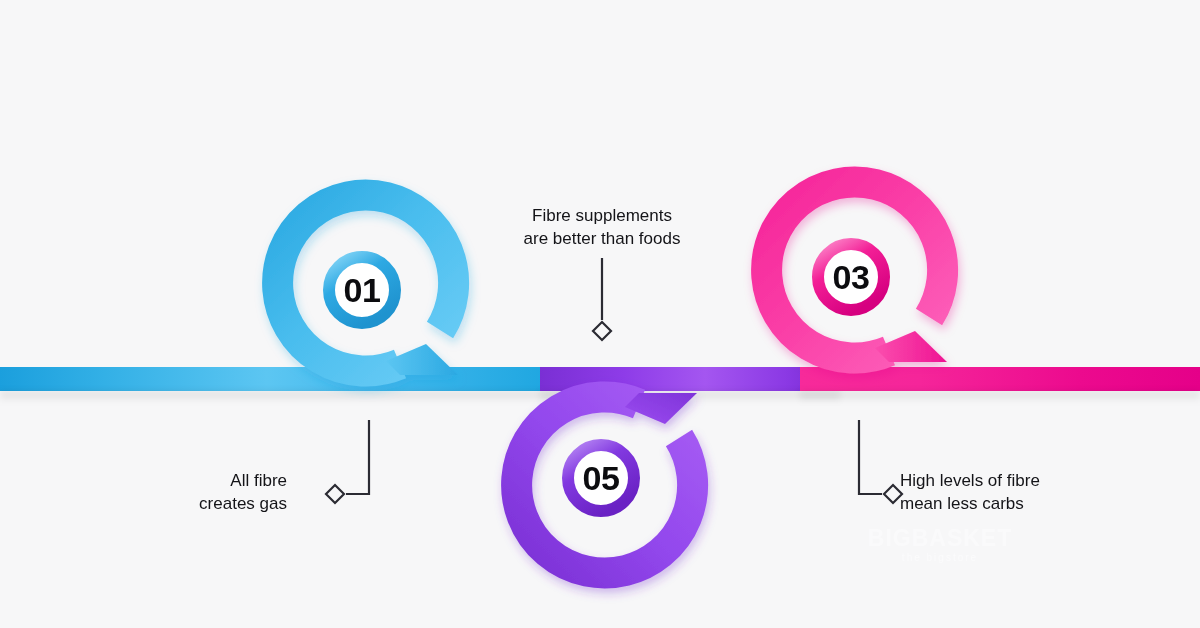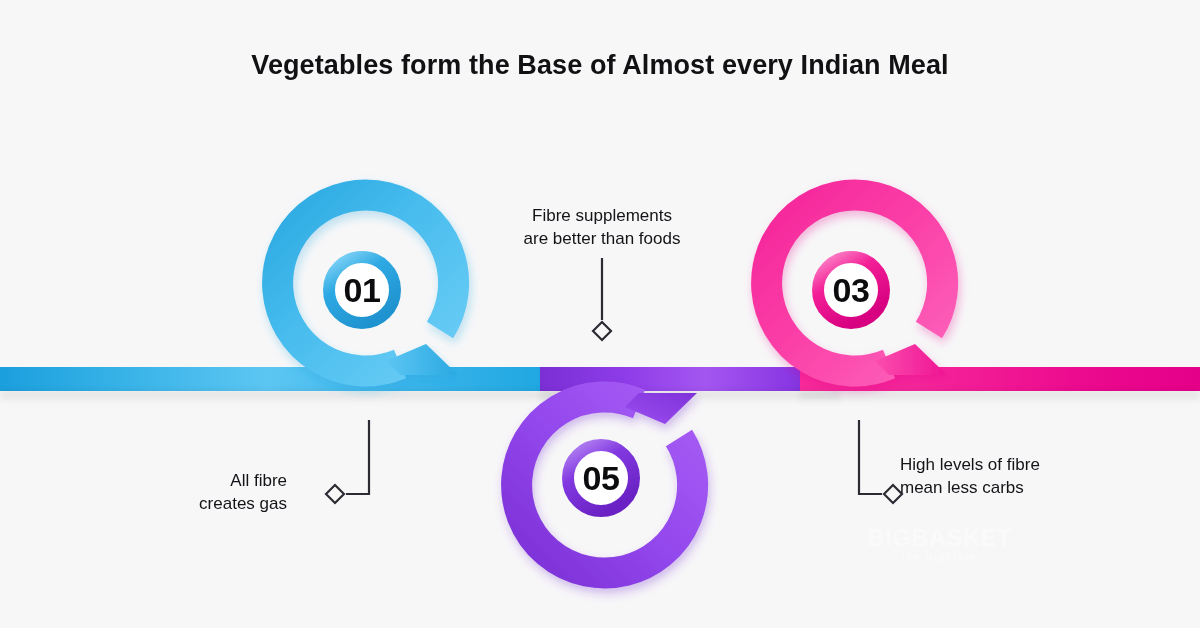--- a/index.html
+++ b/index.html
@@ -105,21 +105,21 @@
     justify-content: center;
     font-size: 34px;
     font-weight: bold;
     color: #0c0c0f;
     letter-spacing: -0.5px;
     pointer-events: none;
   }
 
   #spiral-1 { left: 250px; top: 178px; z-index: 7; }
   #spiral-2 { left: 489px; top: 366px; z-index: 9; }
-  #spiral-3 { left: 739px; top: 178px; z-index: 11; }
+  #spiral-3 { left: 739px; top: 165px; z-index: 11; }
 
   
   .connector {
     position: absolute;
     z-index: 14;
   }
   .connector svg { display: block; }
 
   #conn-top    { left: 580px; top: 258px; }
   #conn-left   { left: 322px; top: 420px; }
@@ -141,31 +141,30 @@
     text-align: center;
   }
   #label-left {
     left: 22px;
     top: 470px;
     width: 265px;
     text-align: right;
   }
   #label-right {
     left: 900px;
-    top: 454px;
+    top: 470px;
     width: 285px;
     text-align: left;
   }
 </style>
 </head>
 <body>
 
 <div id="canvas">
 
-  <div id="title">Vegetables form the Base of Almost every Indian Meal</div>
 
   <div class="band" id="band-blue"></div>
   <div class="band" id="band-purple"></div>
   <div class="band" id="band-pink"></div>
 
   <div id="watermark">
     <span>BIGBASKET</span>
     <span class="sub">the bigstore</span>
   </div>
 

